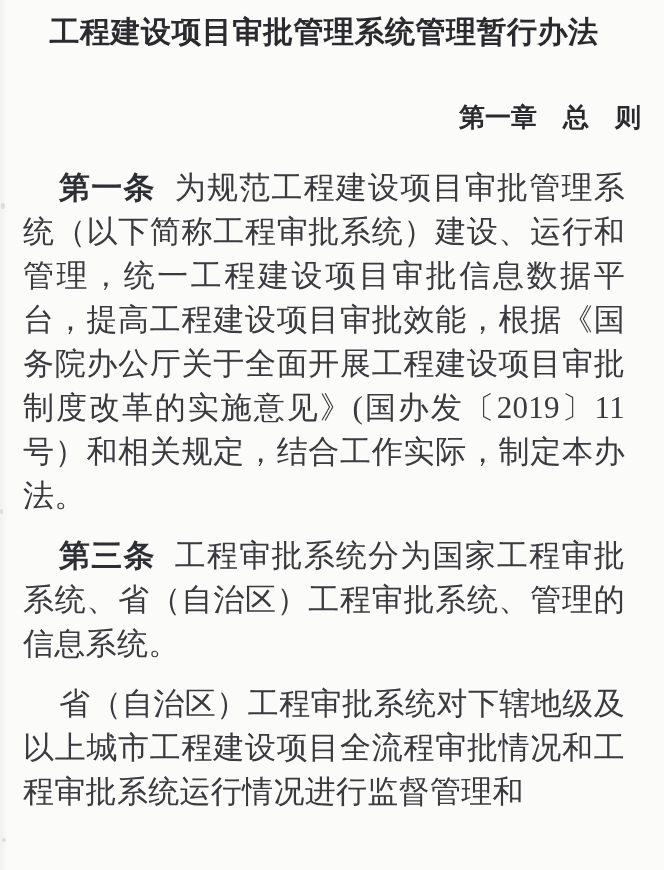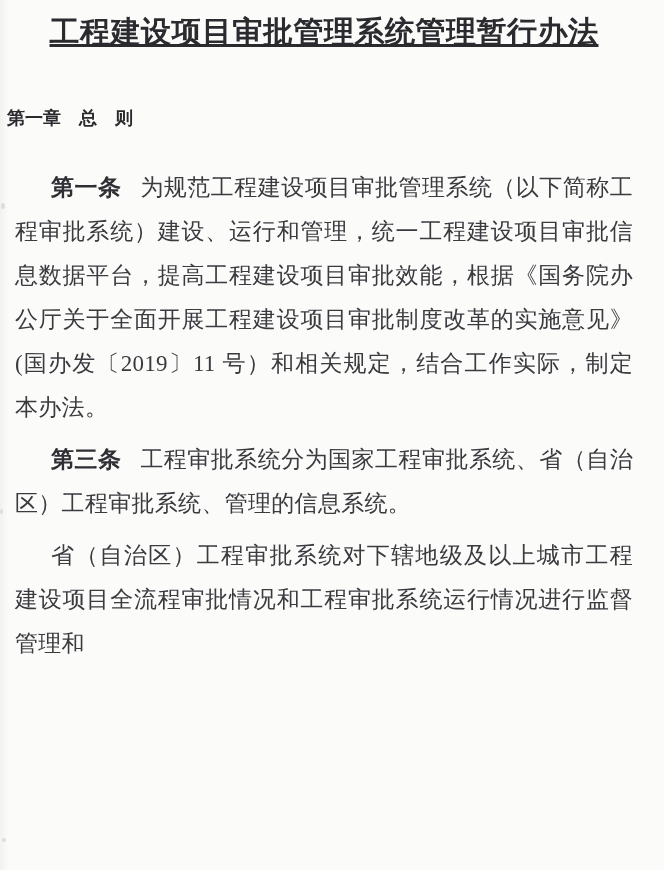--- a/index.html
+++ b/index.html
@@ -18,33 +18,32 @@
     filter: blur(0.3px) contrast(1.02);
   }
   .doc-title {
     margin: 0;
     font-size: 30px;
     line-height: 36px;
     font-weight: 700;
     text-align: center;
     color: #2c2c31;
     letter-spacing: 0.5px;
-    text-decoration: underline;
   }
   .chapter-heading {
     margin: 54px 0 34px 0;
-    font-size: 18px;
+    font-size: 26px;
     line-height: 28px;
     font-weight: 700;
-    text-align: left;
+    text-align: right;
     color: #2c2c31;
   }
   .para {
-    margin: 8px;
-    font-size: 23px;
+    margin: 16px;
+    font-size: 31px;
     line-height: 44px;
     text-align: justify;
     text-justify: inter-ideograph;
     text-indent: 36px;
     letter-spacing: 0.3px;
   }
   .article-label {
     font-weight: 700;
     color: #303036;
     margin-right: 19px;

